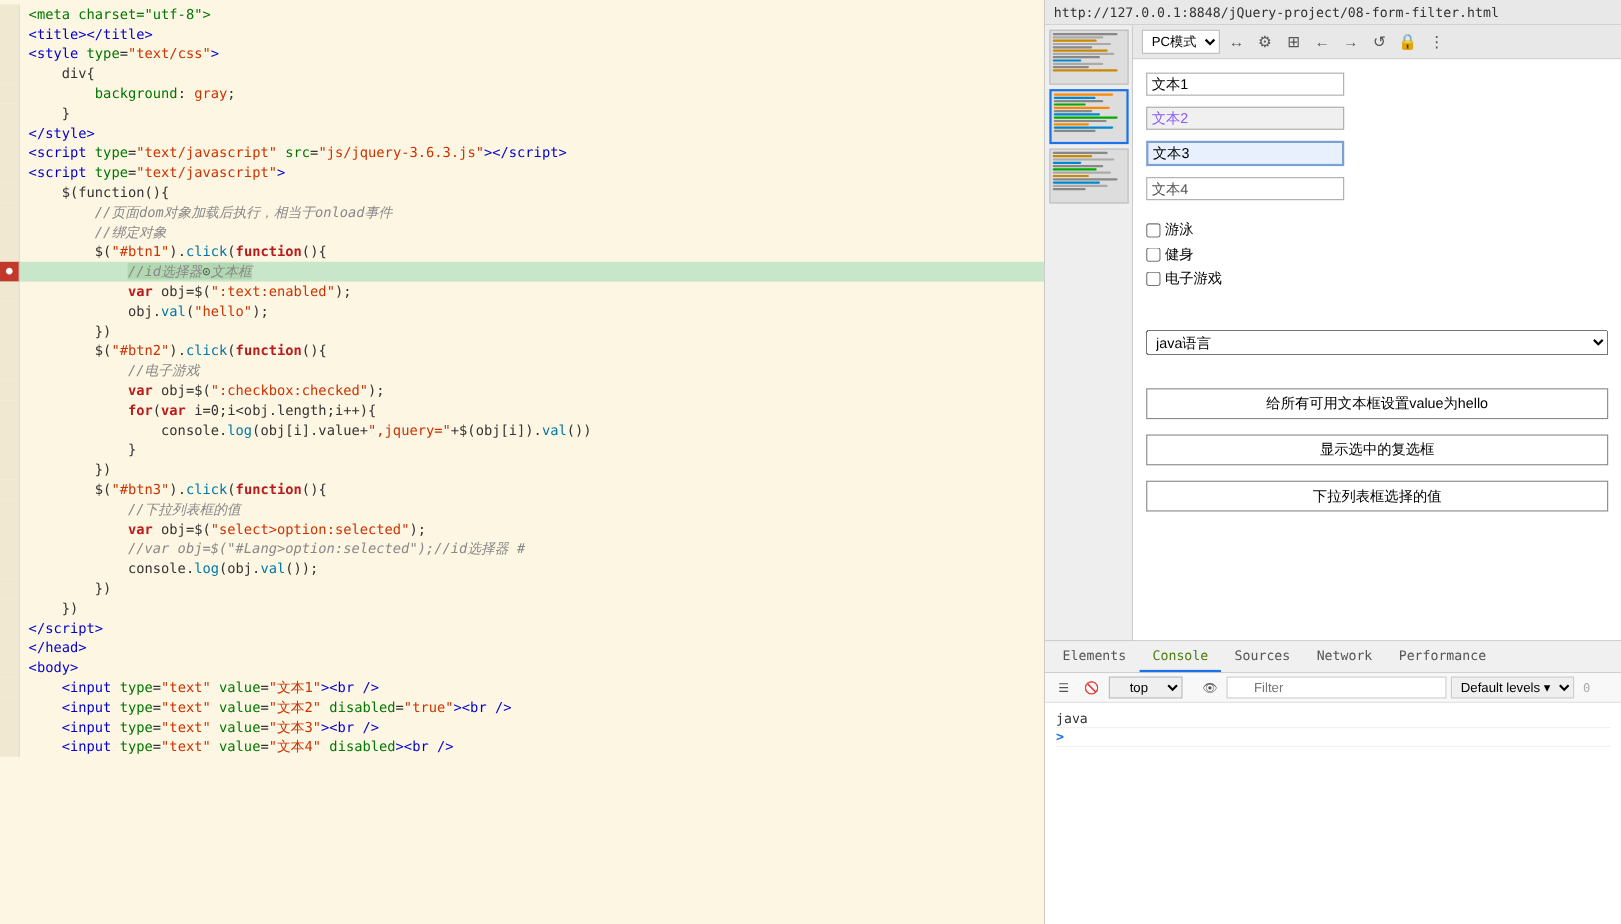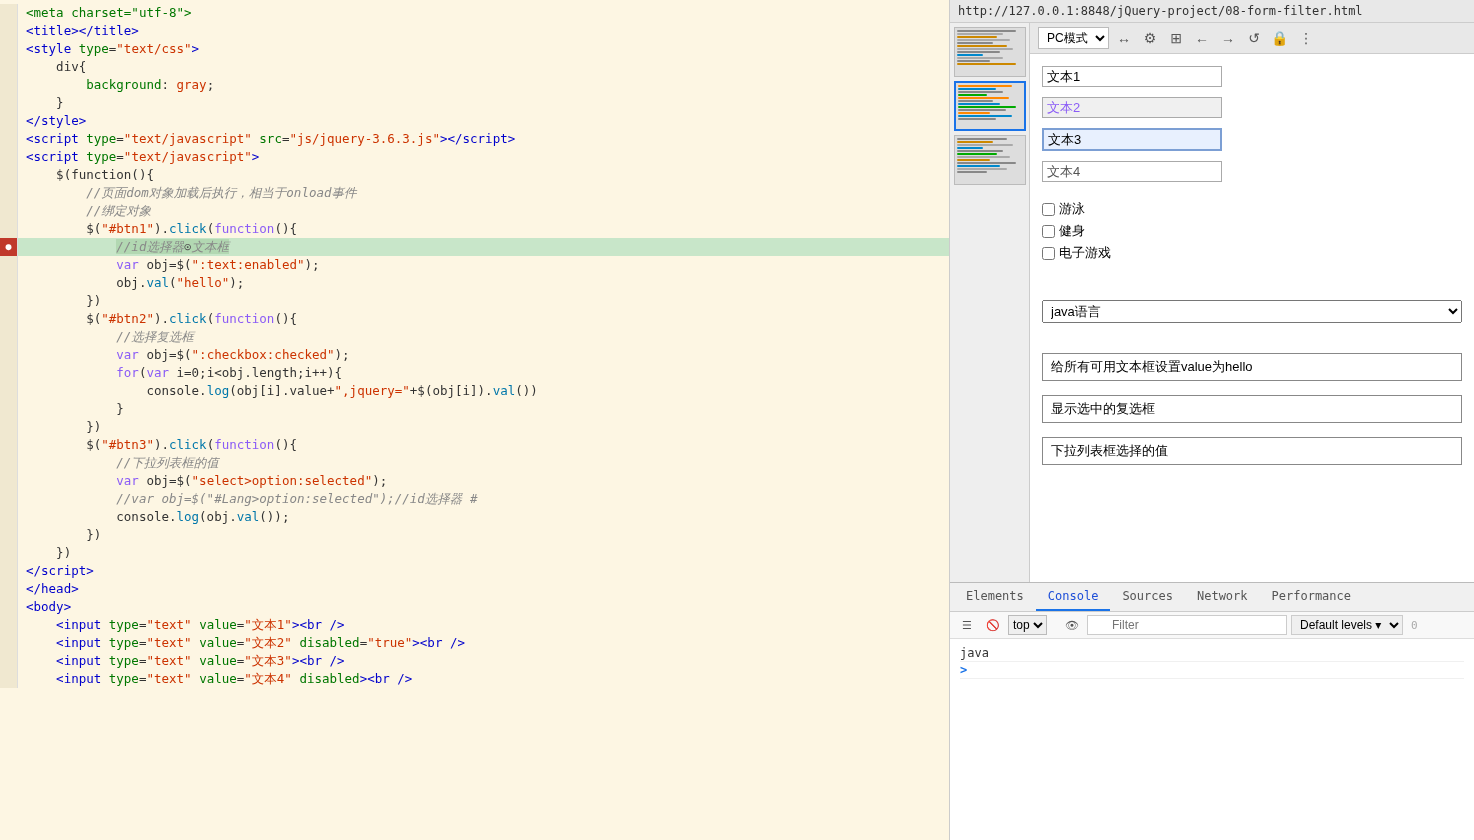--- a/index.html
+++ b/index.html
@@ -49,21 +49,21 @@
 
     .line-content {
       padding-left: 8px;
       white-space: pre;
       flex: 1;
       font-size: 12.5px;
       color: #333;
     }
 
     
-    .kw { color: #8b5cf6; font-weight: normal; }
+    .kw { color: #b91c1c; font-weight: bold; }
     .tag { color: #0000cc; }
     .attr { color: #007700; }
     .str { color: #cc3300; }
     .comment { color: #888888; font-style: italic; }
     .fn { color: #0077aa; text-align: right; }
     .highlight-line { background: #c8e6c9; }
 
     
     #devtools-panel {
       flex: 1;
@@ -202,42 +202,42 @@
     }
 
     .preview-btn {
       display: block;
       padding: 4px 8px;
       font-size: 13px;
       background: white;
       border: 1px solid #888;
       cursor: pointer;
       margin-bottom: 6px;
-      text-align: left;
+      text-align: center;
     }
 
     
     .devtools-tabs {
       display: flex;
       background: #f0f0f0;
       border-bottom: 1px solid #ccc;
       padding: 0 4px;
     }
 
     .devtools-tab {
       padding: 6px 12px;
       font-size: 12px;
       cursor: pointer;
       color: #555;
       border-bottom: 2px solid transparent;
       white-space: nowrap;
     }
 
     .devtools-tab.active {
-      color: #1d4ed8;
+      color: #4d7c0f;
       border-bottom: 2px solid #1a73e8;
     }
 
     .devtools-console-toolbar {
       display: flex;
       align-items: center;
       gap: 4px;
       padding: 2px 6px;
       background: #f8f8f8;
       border-bottom: 1px solid #ddd;
@@ -360,21 +360,21 @@
     <div class="code-line">
       <div class="line-gutter"></div>
       <div class="line-content">        })</div>
     </div>
     <div class="code-line">
       <div class="line-gutter"></div>
       <div class="line-content">        $(<span class="str">"#btn2"</span>).<span class="fn">click</span>(<span class="kw">function</span>(){</div>
     </div>
     <div class="code-line">
       <div class="line-gutter"></div>
-      <div class="line-content">            <span class="comment">//选择复选框</span></div>
+      <div class="line-content">            <span class="comment">//电子游戏</span></div>
     </div>
     <div class="code-line">
       <div class="line-gutter"></div>
       <div class="line-content">            <span class="kw">var</span> obj=$(<span class="str">":checkbox:checked"</span>);</div>
     </div>
     <div class="code-line">
       <div class="line-gutter"></div>
       <div class="line-content">            <span class="kw">for</span>(<span class="kw">var</span> i=0;i&lt;obj.length;i++){</div>
     </div>
     <div class="code-line">
@@ -565,21 +565,21 @@
     <div class="devtools-tab">Elements</div>
     <div class="devtools-tab active">Console</div>
     <div class="devtools-tab">Sources</div>
     <div class="devtools-tab">Network</div>
     <div class="devtools-tab">Performance</div>
   </div>
 
   <div class="devtools-console-toolbar">
     <button class="toolbar-icon-btn" style="font-size:11px;">☰</button>
     <button class="toolbar-icon-btn" style="font-size:11px; color:red;">🚫</button>
-    <select style="font-size:12px; padding:1px 0; border:1px solid #bbb;">
+    <select style="font-size:12px; padding:1px 14px; border:1px solid #bbb;">
       <option>top</option>
     </select>
     <span style="width:6px;"></span>
     <button class="toolbar-icon-btn" style="font-size:11px;">👁</button>
     <input type="text" class="console-filter" placeholder="Filter" style="">
     <select class="console-level-select">
       <option>Default levels ▾</option>
     </select>
     <span style="color:#aaa; font-size:11px; margin-left:4px;">0</span>
   </div>

